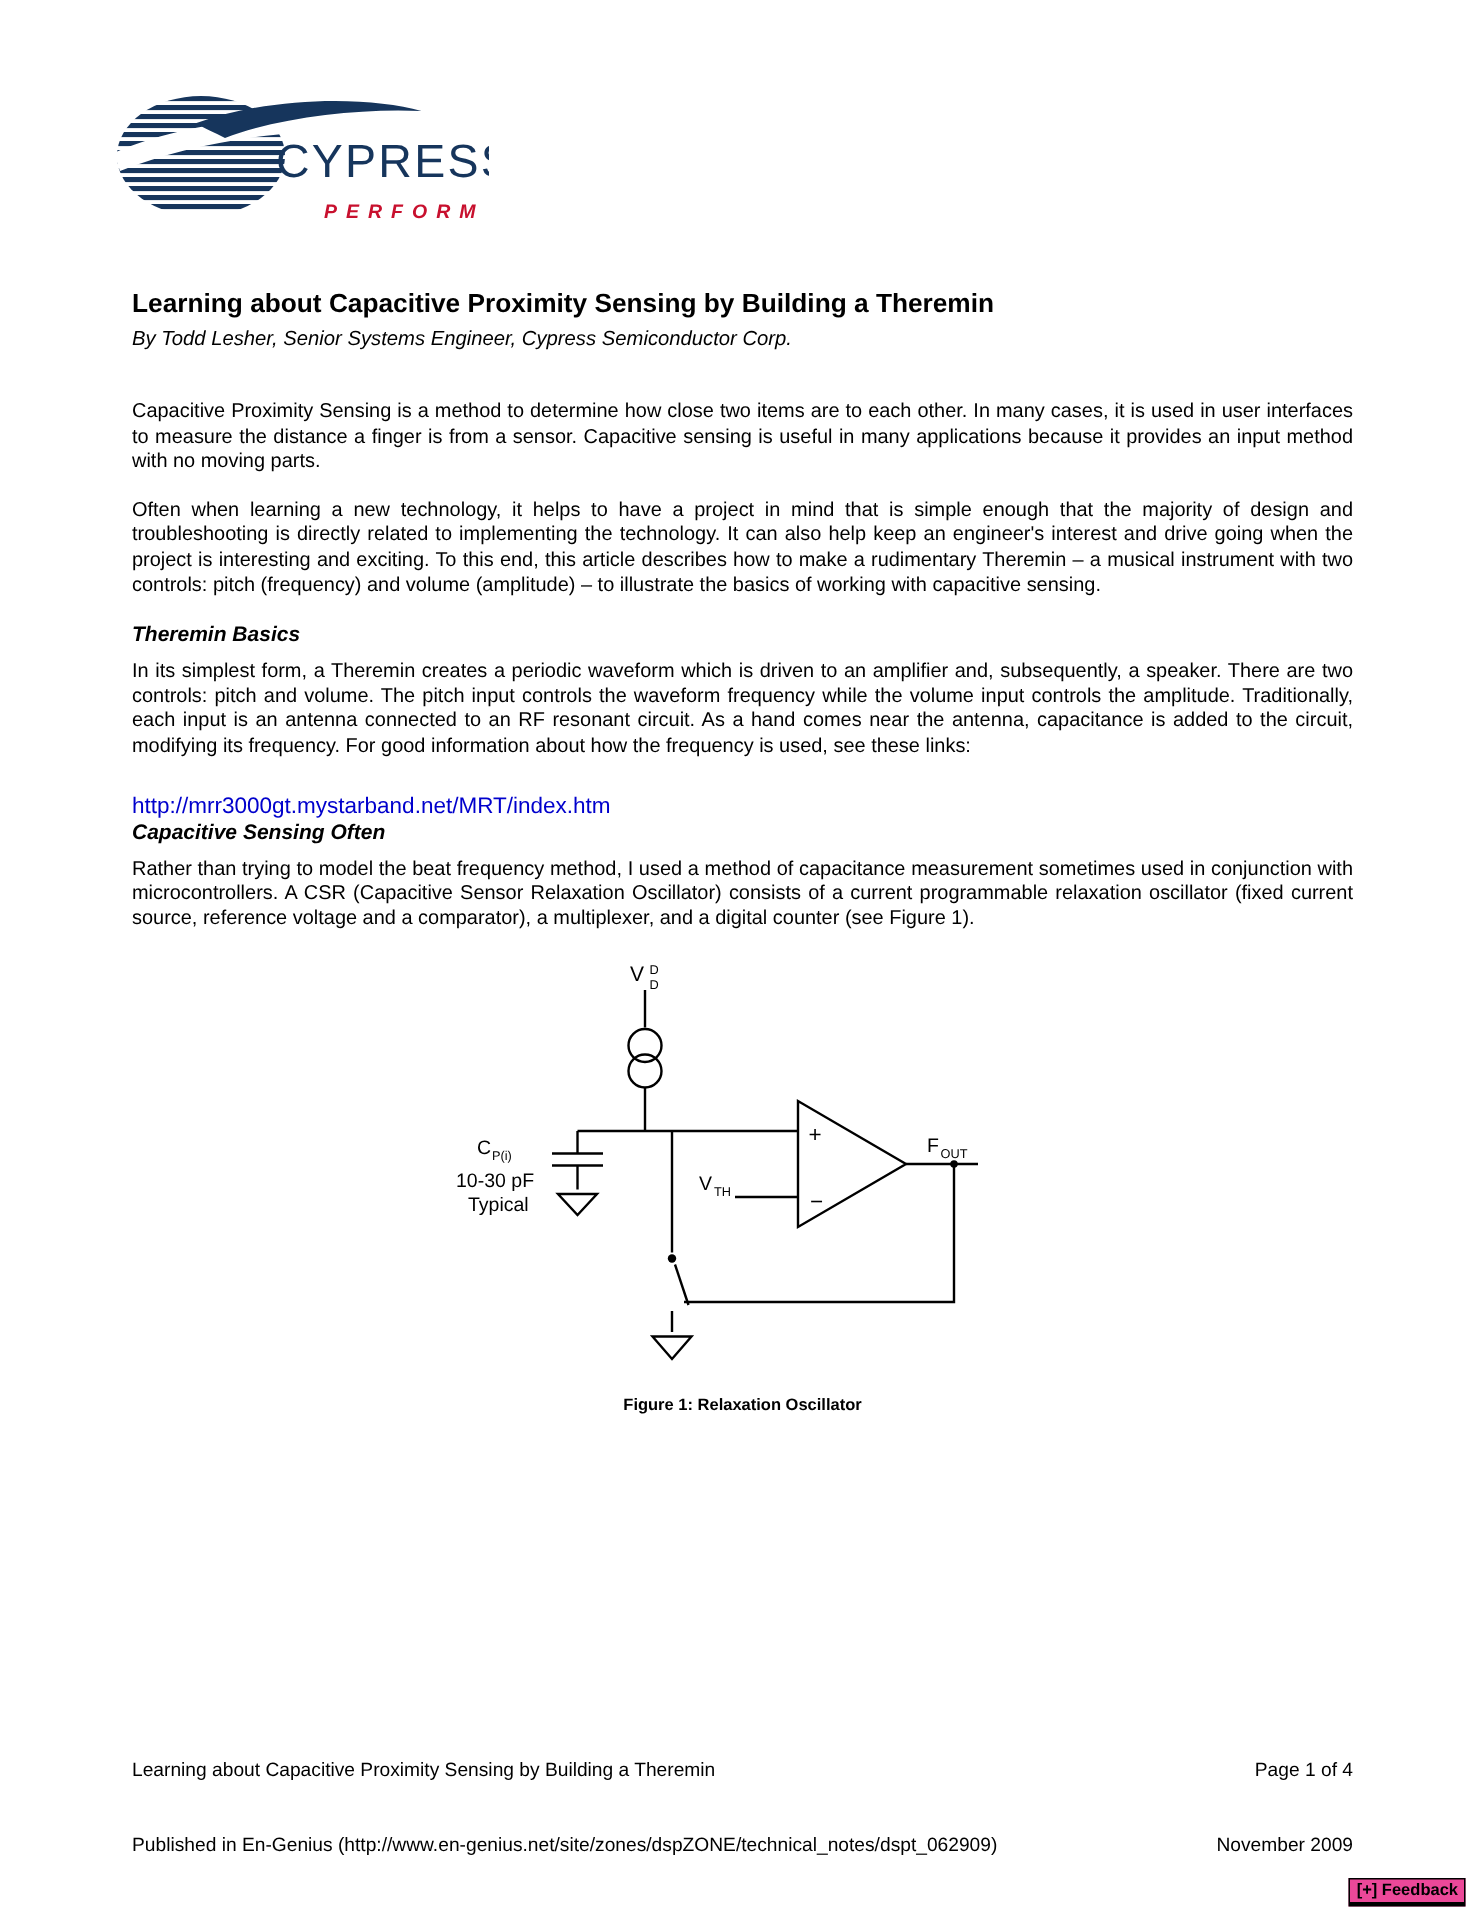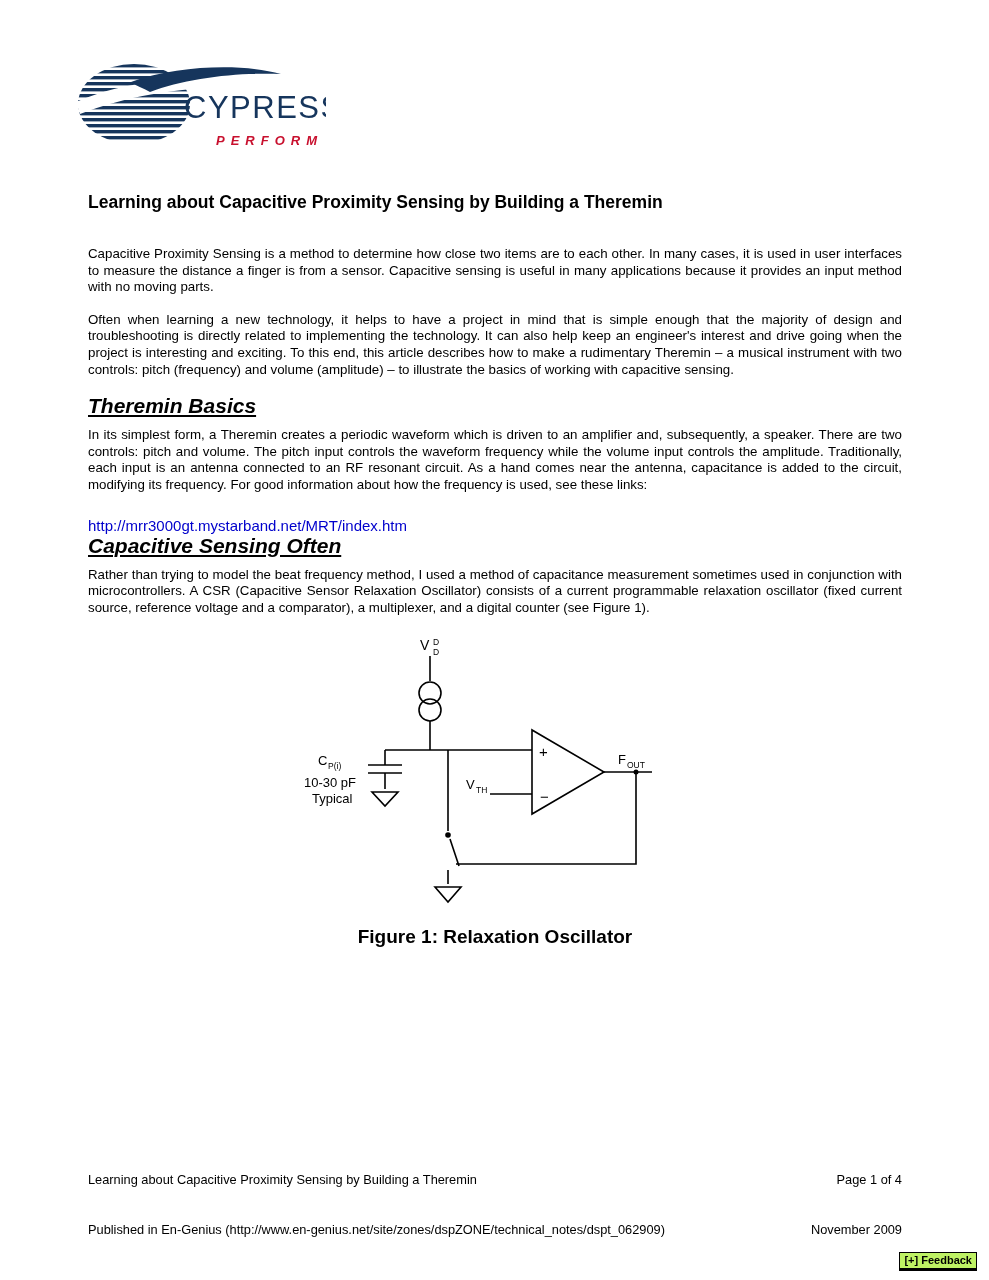--- a/index.html
+++ b/index.html
@@ -13,35 +13,35 @@
     overflow: hidden;
   }
   .logo { position: absolute; left: 76px; top: 56px; width: 250px; height: 105px; }
   svg text { font-family: "Liberation Sans", sans-serif; }
 
   .flow { position: absolute; left: 88px; top: 192px; width: 814px; }
   .title { font-size: 17.5px; font-weight: bold; margin: 0 0 5px 0; }
   .byline { font-size: 13.5px; font-style: italic; margin: 0; }
   .body-copy { margin-top: 33px; }
   p.para { font-size: 13.3px; line-height: 16.6px; text-align: justify; margin: 0 0 16px 0; }
-  h2.section { font-size: 21px; font-weight: bold; font-style: italic; margin: 0 0 9px 0; text-decoration: underline; }
+  h2.section { font-size: 14px; font-weight: bold; font-style: italic; margin: 0 0 9px 0; }
   .mt-lg { margin-top: 44px; }
   .mt-md { margin-top: 26px; }
   a.doclink { display: block; color: #0000cc; font-size: 15px; margin: 23px 0 0 0; text-decoration: none; }
   .figure-wrap { margin: 12px auto 0; width: 430px; }
-  .figure-caption { font-size: 19px; font-weight: bold; text-align: center; margin-top: 6px; }
+  .figure-caption { font-size: 11px; font-weight: bold; text-align: center; margin-top: 6px; }
 
   .footer-line { position: absolute; left: 88px; right: 87px; display: flex; justify-content: space-between; font-size: 12.8px; }
   #footer-1 { top: 1172px; }
   #footer-2 { top: 1222px; }
   .feedback {
     position: absolute; right: 12px; top: 1252px;
     font-size: 11px; font-weight: bold;
     border: 1px solid #000; border-bottom: 3px solid #000;
-    padding: 1px 4px 2px; background: #bef264; color: #000;
+    padding: 1px 4px 2px; background: #ec4899; color: #000;
     cursor: pointer;
   }
 </style>
 </head>
 <body>
 
 <div class="logo">
   <svg width="250" height="105" viewBox="0 0 250 105">
     <defs>
       <clipPath id="globe-clip">
@@ -65,20 +65,21 @@
     </g>
     <path d="M0,46 C45,26 110,18 190,22 L190,32 C120,28 55,38 4,58 Z" fill="#ffffff"></path>
     <path d="M55,26 C105,8 170,8 205,18 C165,16 110,22 74,36 C67,32 60,30 55,26 Z" fill="#16355c"></path>
     <text x="108" y="62" font-size="31" letter-spacing="1.5" fill="#16355c">CYPRESS</text>
     <text x="140" y="89" font-size="13" font-style="italic" font-weight="bold" letter-spacing="6" fill="#c8102e">PERFORM</text>
   </svg>
 </div>
 
 <div class="flow">
   <h1 class="title">Learning about Capacitive Proximity Sensing by Building a Theremin</h1>
+  <p class="byline">By Todd Lesher, Senior Systems Engineer, Cypress Semiconductor Corp.</p>
 
   <div class="body-copy">
     <p class="para">Capacitive Proximity Sensing is a method to determine how close two items are to each other. In many cases, it is used in user interfaces to measure the distance a finger is from a sensor.  Capacitive sensing is useful in many applications because it provides an input method with no moving parts.</p>
     <p class="para">Often when learning a new technology, it helps to have a project in mind that is simple enough that the majority of design and troubleshooting is directly related to implementing the technology.  It can also help keep an engineer's interest and drive going when the project is interesting and exciting.  To this end, this article describes how to make a rudimentary Theremin – a musical instrument with two controls: pitch (frequency) and volume (amplitude) – to illustrate the basics of working with capacitive sensing.</p>
   </div>
 
   <h2 class="section mt-lg">Theremin Basics</h2>
   <p class="para">In its simplest form, a Theremin creates a periodic waveform which is driven to an amplifier and, subsequently, a speaker. There are two controls: pitch and volume. The pitch input controls the waveform frequency while the volume input controls the amplitude. Traditionally, each input is an antenna connected to an RF resonant circuit. As a hand comes near the antenna, capacitance is added to the circuit, modifying its frequency. For good information about how the frequency is used, see these links:</p>
 
   <a class="doclink" href="#">http://mrr3000gt.mystarband.net/MRT/index.htm</a>

